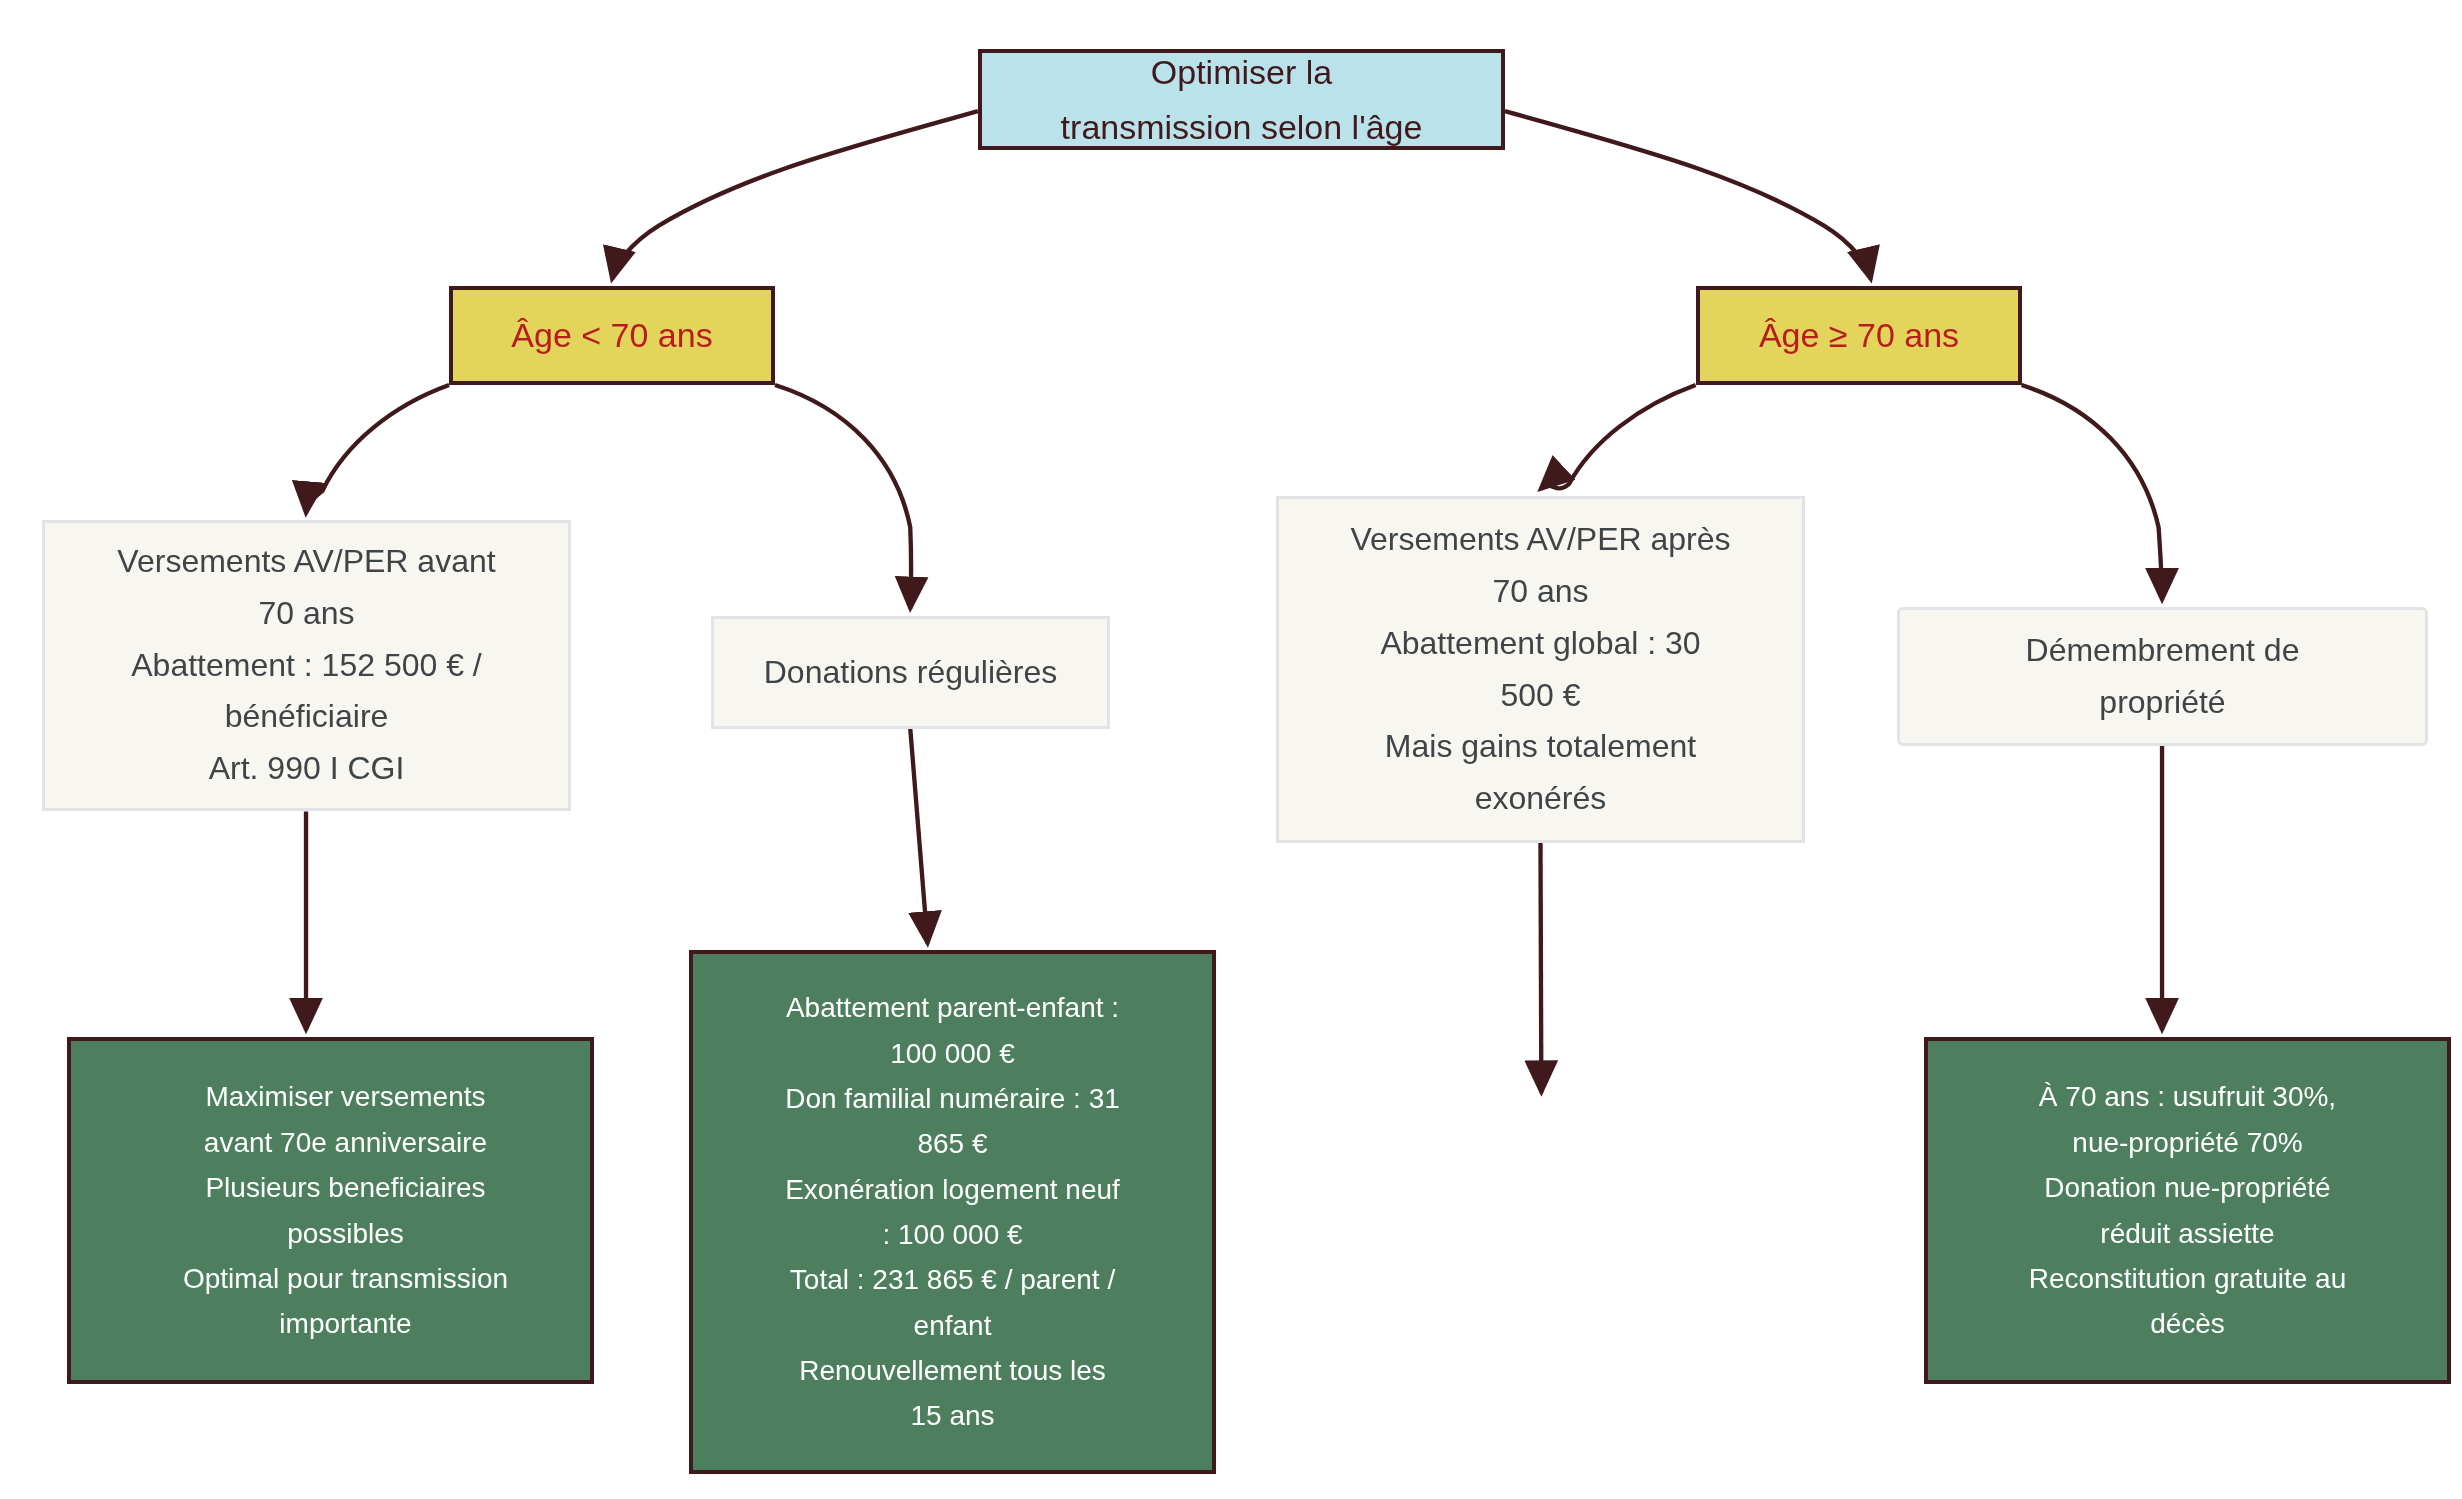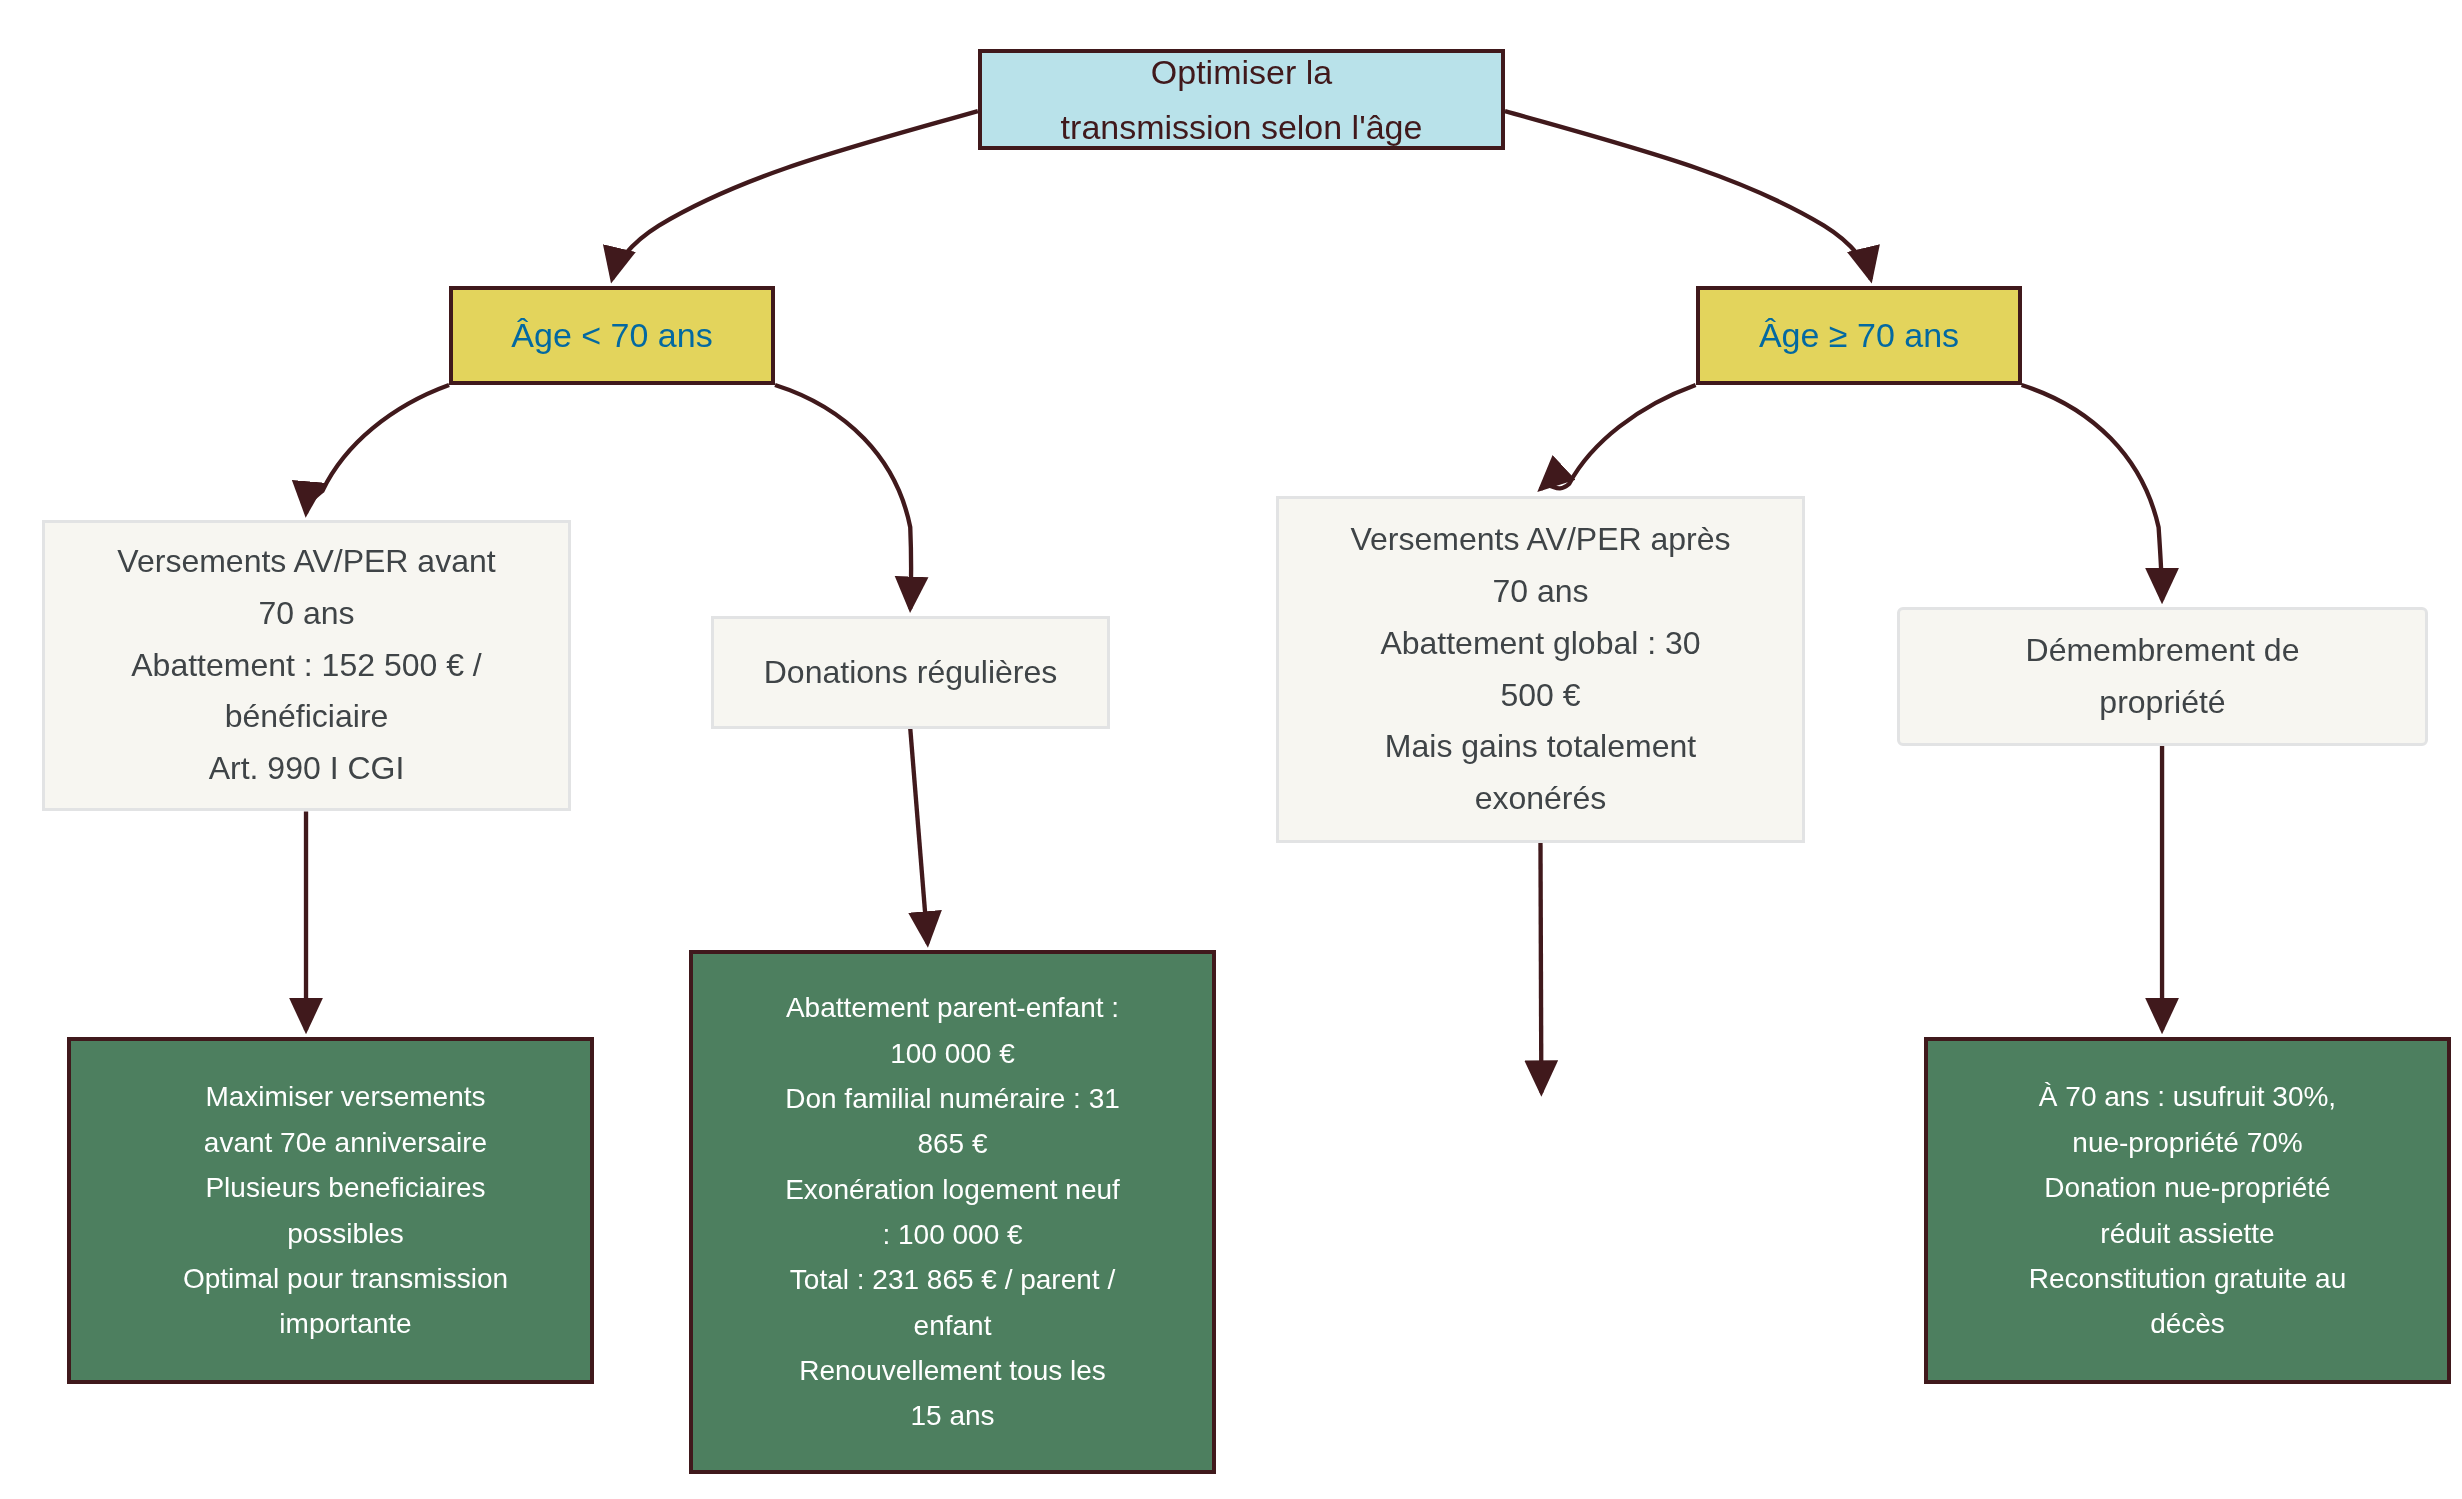--- a/index.html
+++ b/index.html
@@ -44,21 +44,21 @@
   }
   .node-root {
     background: #b9e2ea;
     border: 4.3px solid #40191c;
     color: #40191c;
     font-size: 34px;
   }
   .node-decision {
     background: #e3d45c;
     border: 4.3px solid #40191c;
-    color: #0369a1;
+    color: #b91c1c;
     font-size: 34px;
   }
   .node-info {
     background: #f7f6f1;
     border: 3.5px solid #e2e3e4;
     color: #3f4447;
     font-size: 32px;
   }
   .node-outcome {
     background: #4d7f5f;

